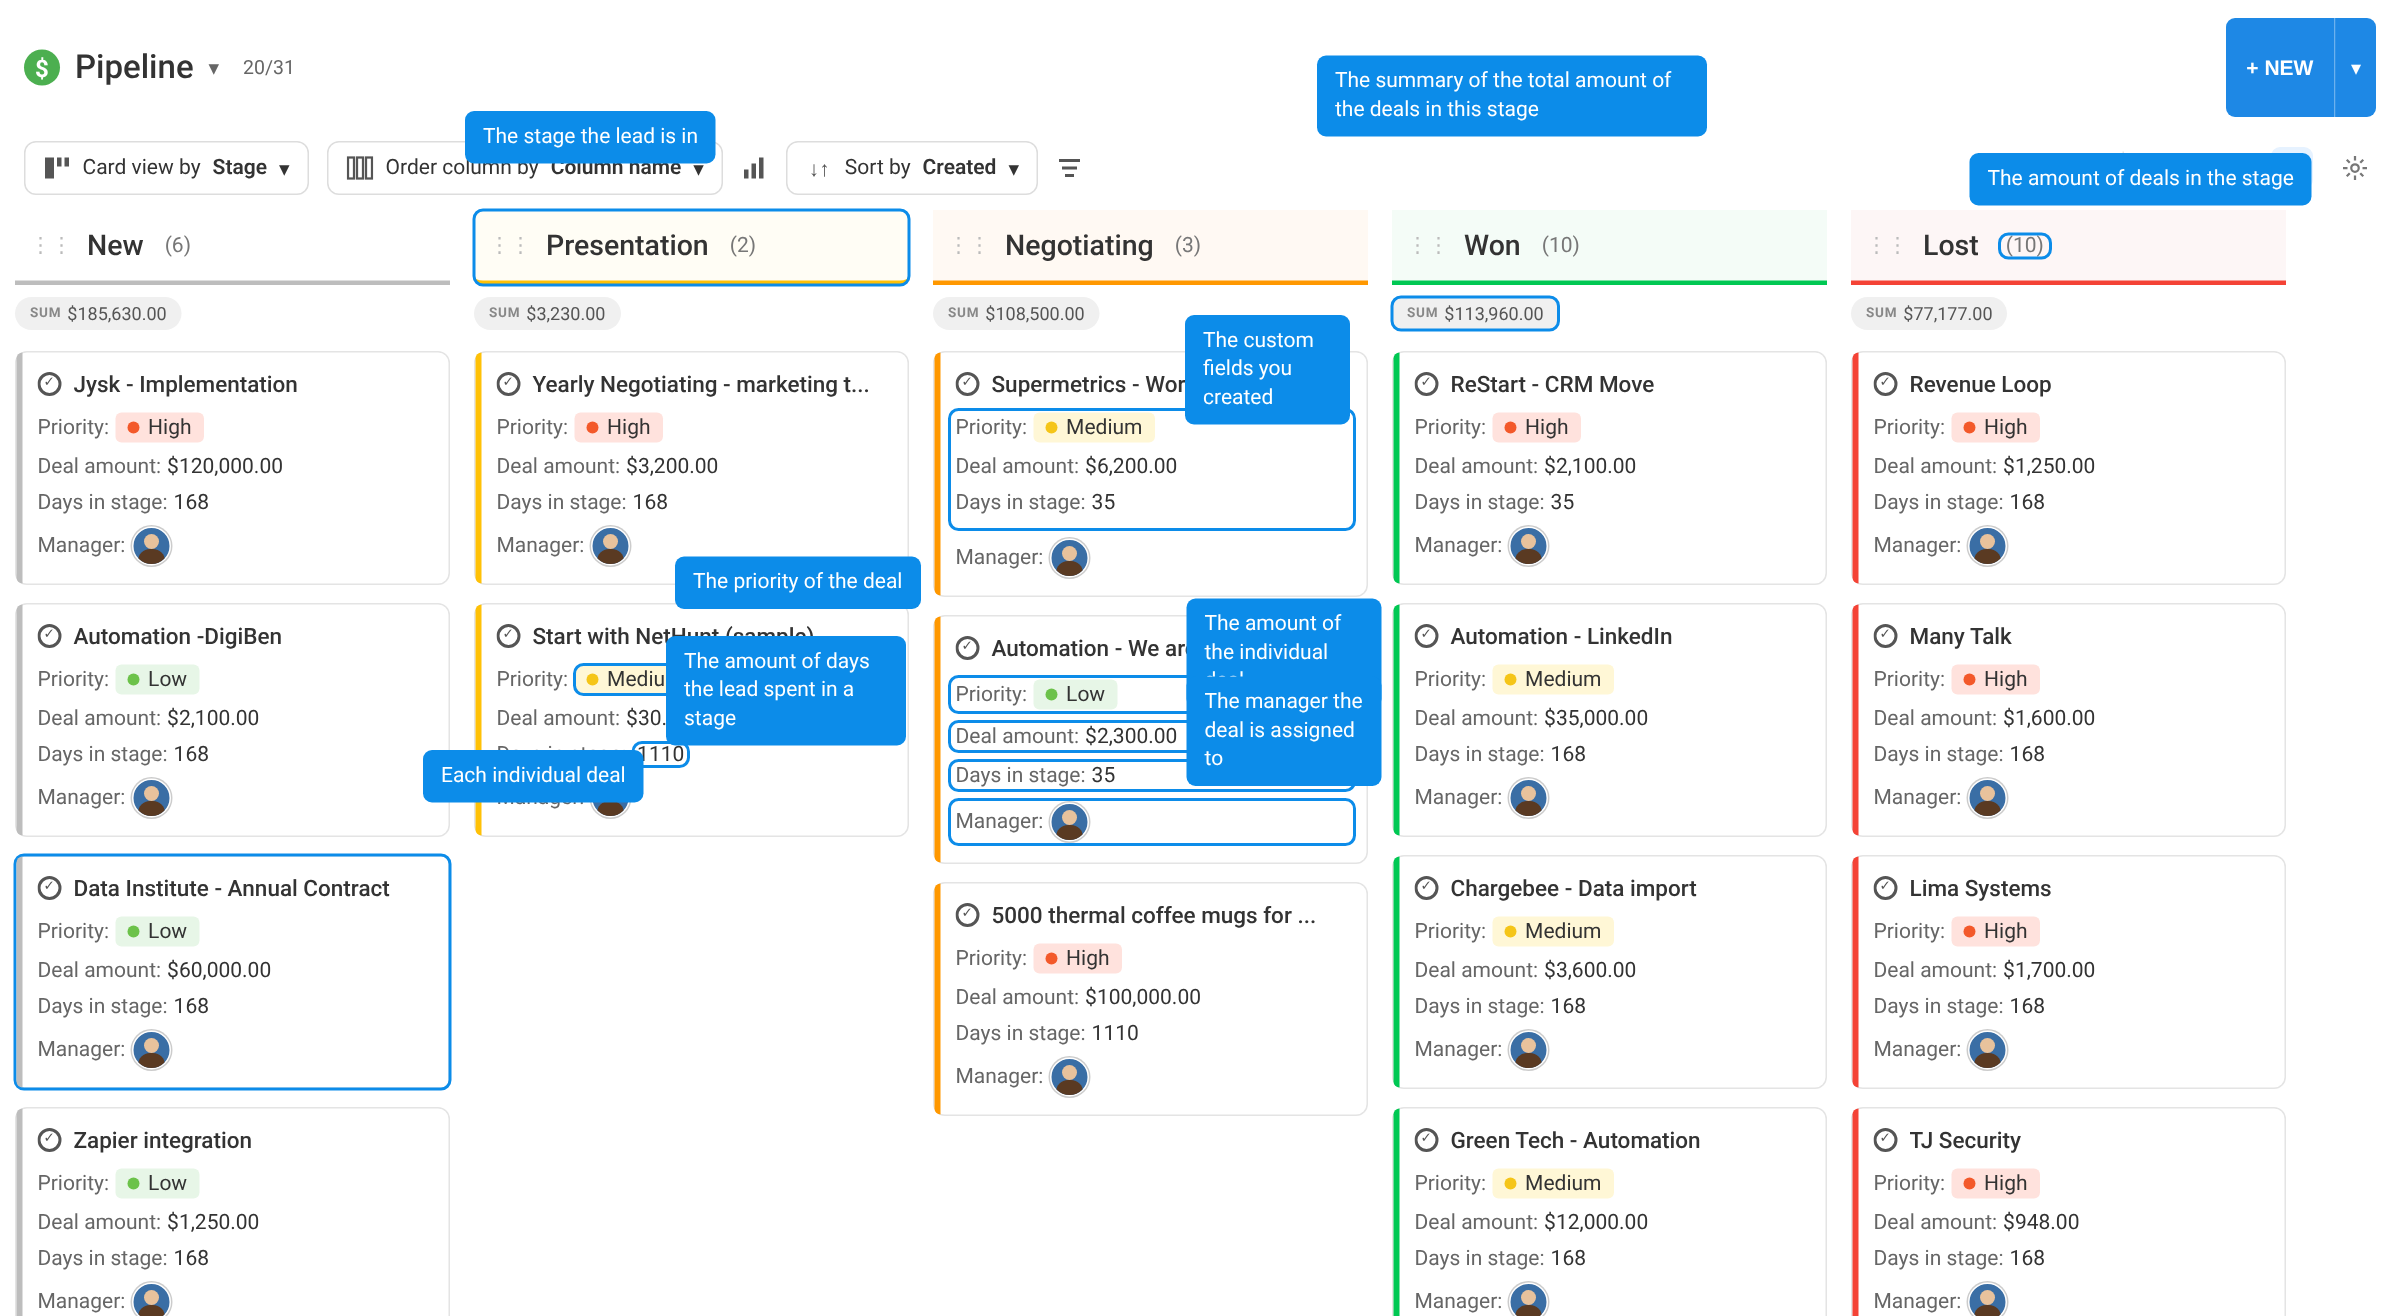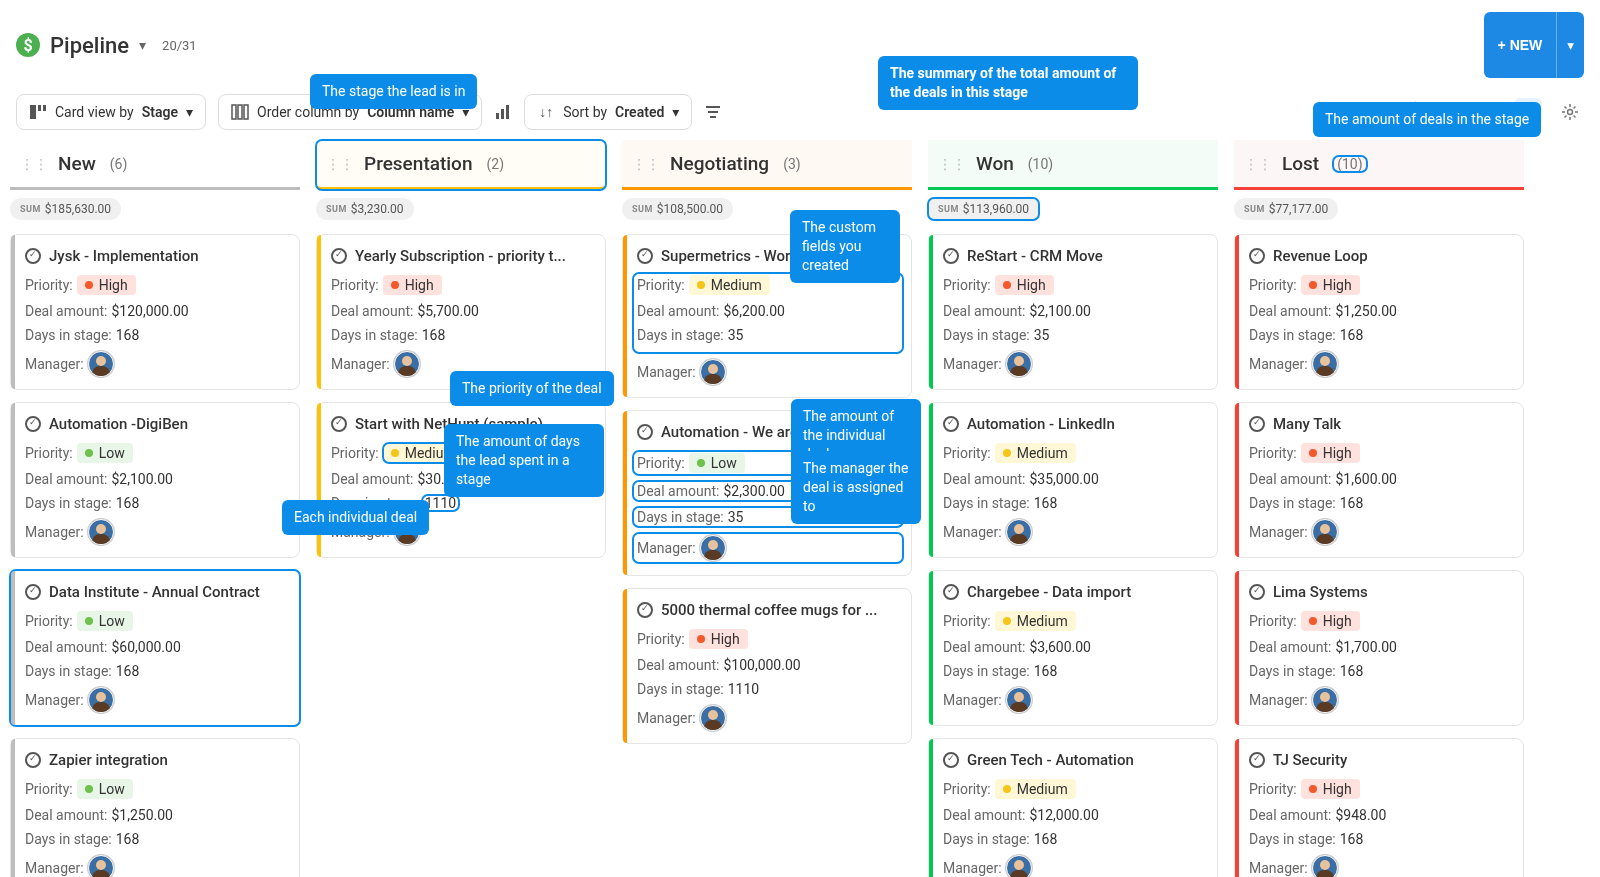--- a/index.html
+++ b/index.html
@@ -306,33 +306,33 @@
     <span class="col-title">Presentation</span>
     <span class="col-count " style="">(2)</span>
   </div>
       <div class="sum-row"><span class="sum-badge ">
           <span class="lbl">SUM</span>
           <span>$3,230.00</span>
         </span></div>
       <div class="card yellow">
       <div class="card-title">
         <span class="ring"></span>
-        <span>Yearly Subscription - priority t...</span>
+        <span>Yearly Negotiating - marketing t...</span>
       </div>
       <div class="" style="">
         <div class="field " style="">
           <span>Priority:</span>
           <span class="prio-badge high ">
             <span class="dot high"></span>
             <span class="val">High</span>
           </span>
         </div>
         <div class="field " style="">
             <span>Deal amount:</span> 
-            <span class="val">$5,700.00</span>
+            <span class="val">$3,200.00</span>
           </div>
         <div class="field " style="">
             <span>Days in stage:</span> 
             <span class="val " style="">168</span>
           </div>
       </div>
       <div class="field " style=" margin-bottom:0;">
           <span>Manager:</span> 
           <span class="avatar"></span>
         </div>
@@ -691,20 +691,20 @@
       </div>
       <div class="field " style=" margin-bottom:0;">
           <span>Manager:</span> 
           <span class="avatar"></span>
         </div>
     </div>
     </div>
   </div>
 
 <div class="callout" style="top:74px; left:310px;">The stage the lead is in</div>
-<div class="callout big" style="top:56px; left:878px;font-weight:bold;">The summary of the total amount of the deals in this stage</div>
+<div class="callout big" style="top:37px; left:878px;">The summary of the total amount of the deals in this stage</div>
 <div class="callout big" style="top:102px; left:1313px;">The amount of deals in the stage</div>
 <div class="callout big" style="top:210px; left:790px; width:110px;">The custom fields you created</div>
 <div class="callout" style="top:371px; left:450px;">The priority of the deal</div>
 <div class="callout big" style="top:399px; left:791px; width:130px;">The amount of the individual deal</div>
 <div class="callout big" style="top:424px; left:444px; width:160px;">The amount of days the lead spent in a stage</div>
 <div class="callout big" style="top:451px; left:791px; width:130px;">The manager the deal is assigned to</div>
 <div class="callout" style="top:500px; left:282px;">Each individual deal</div>
 
 </body></html>

